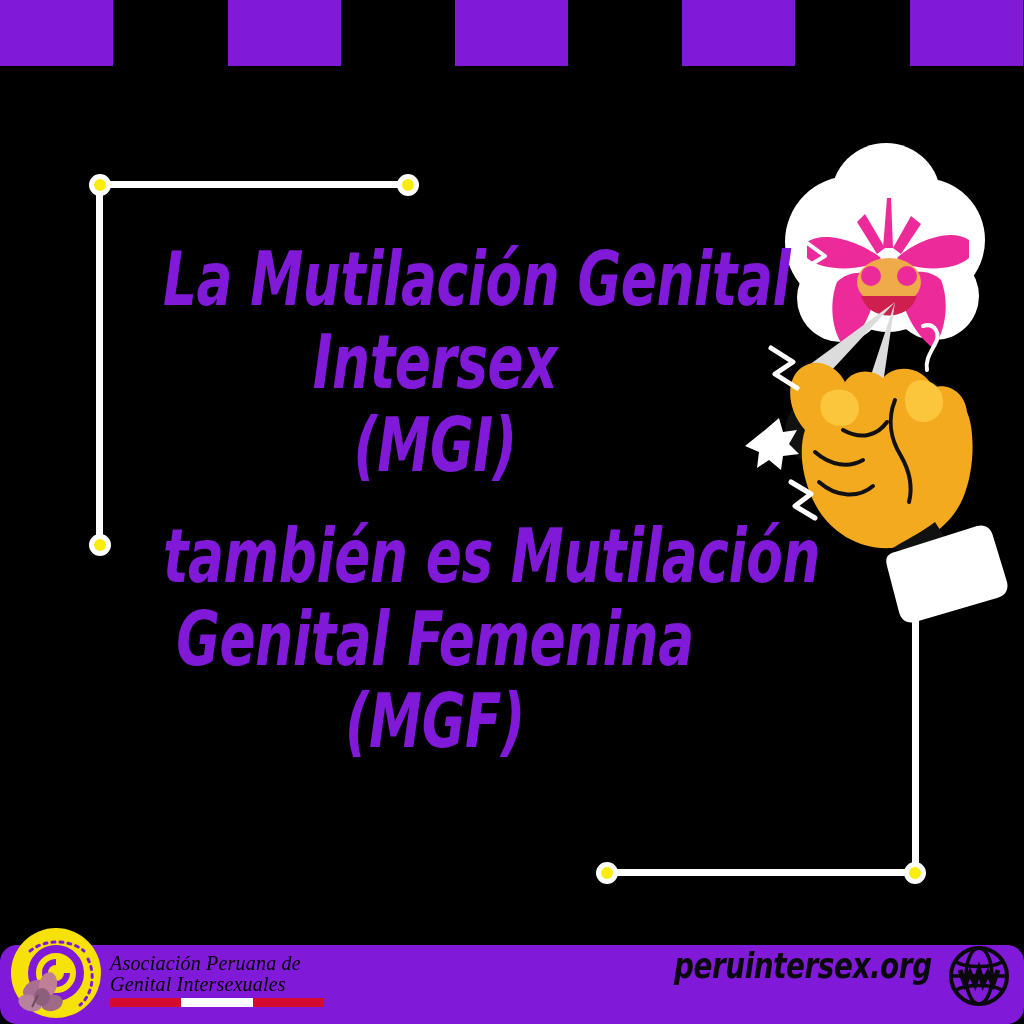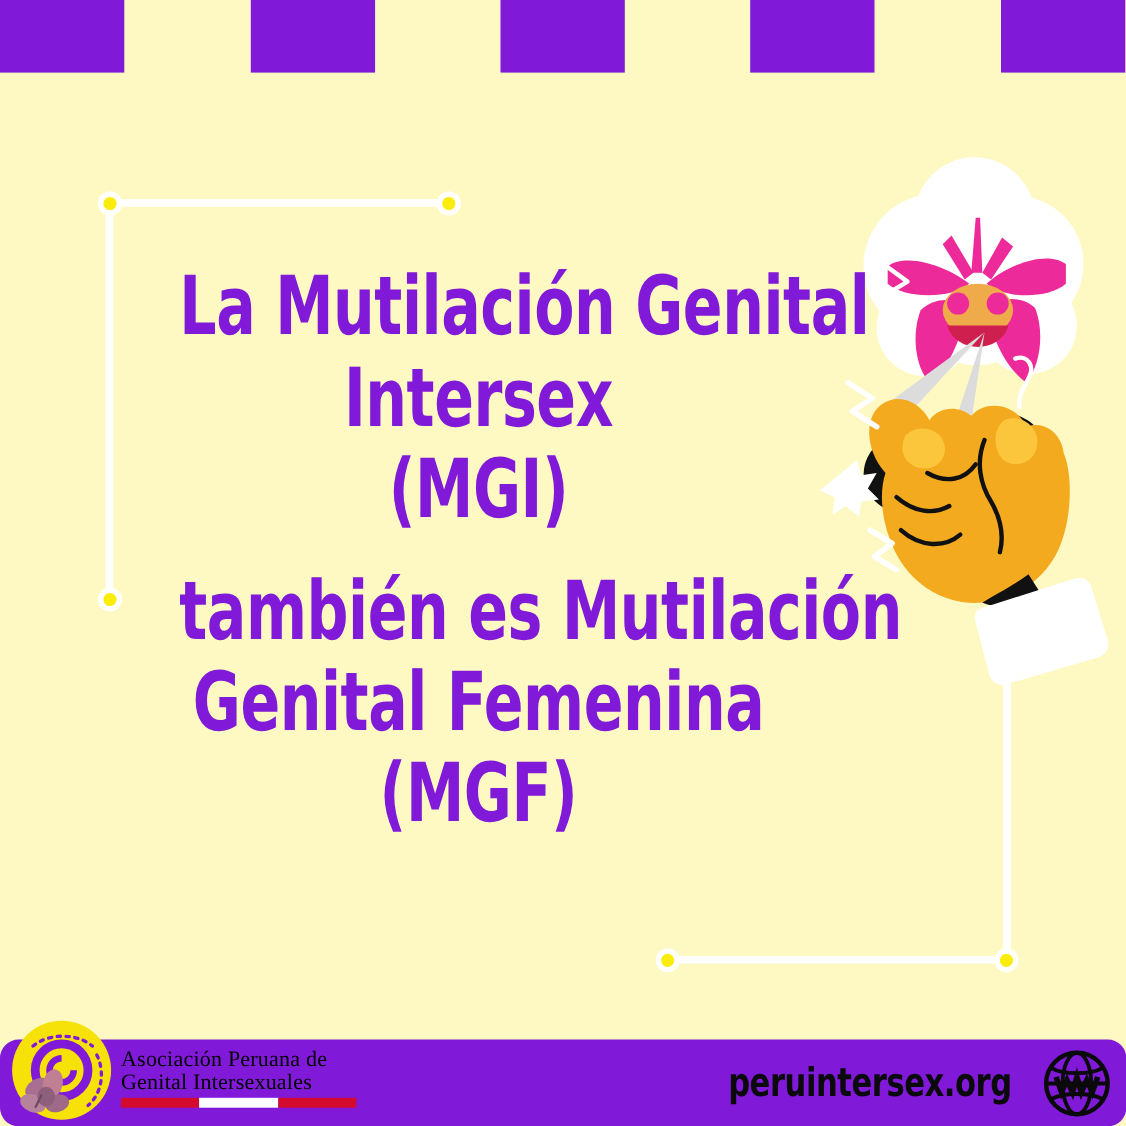--- a/index.html
+++ b/index.html
@@ -126,39 +126,39 @@
   }
   .flag-red { flex: 1; background: #d40b2e; }
   .flag-white { flex: 1; background: #ffffff; }
 
   #site-group {
     position: absolute;
     right: 14px;
     top: 0;
     height: 79px;
     display: flex;
-    align-items: center;
-    gap: 28px;
+    align-items: flex-start;
+    gap: 16px;
   }
   #site-url {
     font-family: "Liberation Sans Narrow", "DejaVu Sans Condensed", "Liberation Sans", sans-serif;
     font-weight: 700;
     font-size: 36px;
     color: #0a0a0a;
     letter-spacing: -0.5px;
     transform: scaleX(0.86);
     transform-origin: right center;
     white-space: nowrap;
   }
   #globe-icon { width: 62px; height: 62px; flex: 0 0 62px; }
 </style>
 </head>
 <body>
 
-<div id="poster" style="background: #fef9c3;">
+<div id="poster" style="background: #000000; font-style: italic;">
 
   <div id="top-pattern">
       <div class="top-block" style="left: 0px; width: 113px; height: 66px; background: rgb(128, 25, 216);"></div>
       <div class="top-block" style="left: 228px; width: 113px; height: 66px; background: rgb(128, 25, 216);"></div>
       <div class="top-block" style="left: 455px; width: 113px; height: 66px; background: rgb(128, 25, 216);"></div>
       <div class="top-block" style="left: 682px; width: 113px; height: 66px; background: rgb(128, 25, 216);"></div>
       <div class="top-block" style="left: 910px; width: 113px; height: 66px; background: rgb(128, 25, 216);"></div>
     </div>
 
   <div id="brackets">

